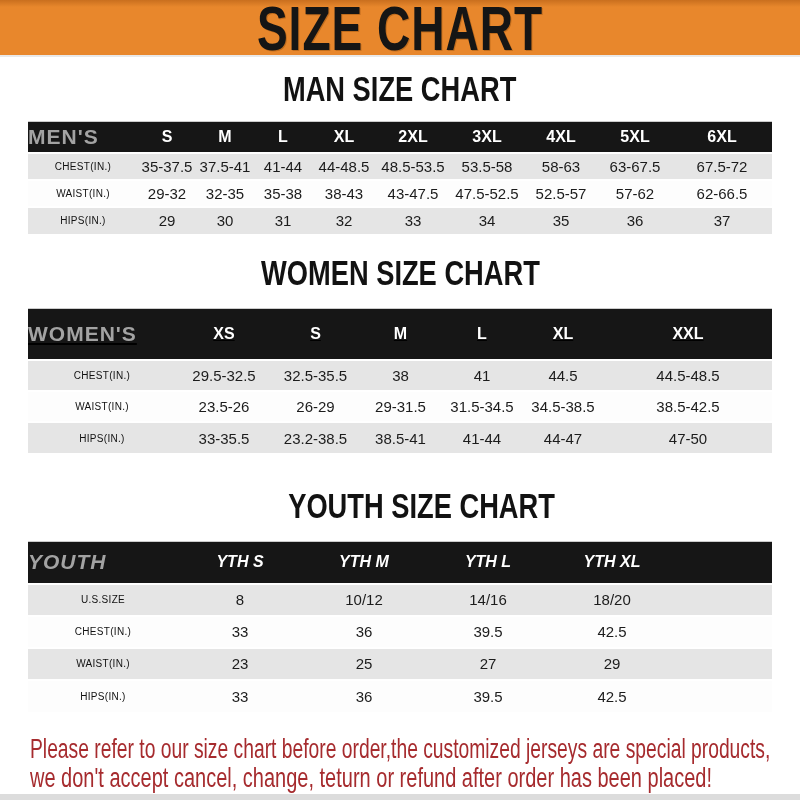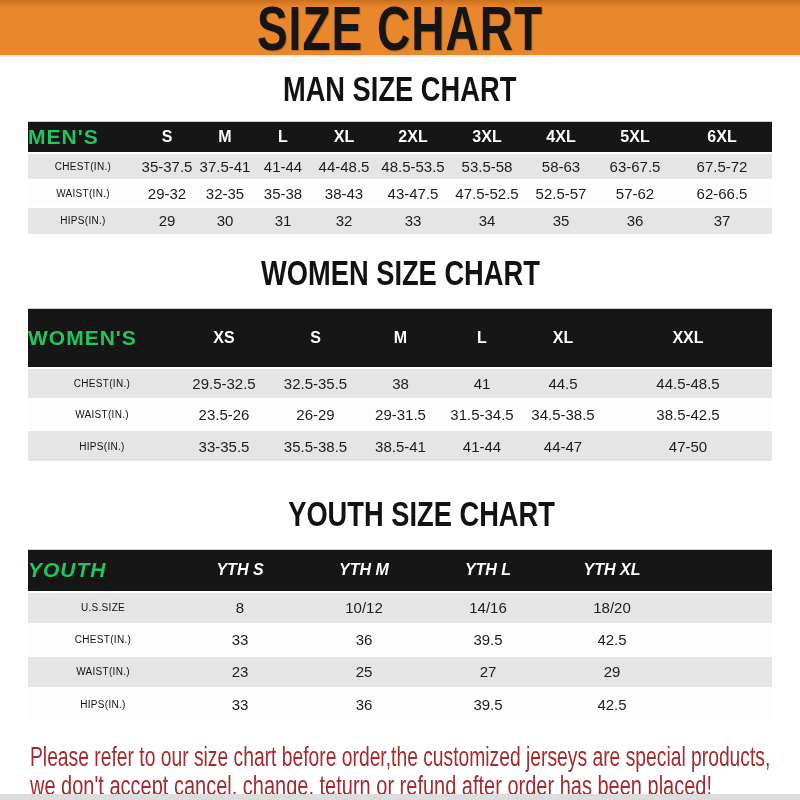--- a/index.html
+++ b/index.html
@@ -48,21 +48,21 @@
   }
   table.size-table th, table.size-table td {
     padding: 0; margin: 0;
     box-sizing: border-box;
     vertical-align: middle;
     overflow: hidden;
     white-space: nowrap;
   }
   thead tr { background: #161616; }
   th.corner {
-    color: #22c55e; font-weight: bold;
+    color: #a3a3a3; font-weight: bold;
     font-size: 21px; letter-spacing: 1px;
     text-align: left; padding-left: 12px;
   }
   th.size-h {
     color: #ffffff; font-weight: 600;
     font-size: 16px; text-align: center;
   }
   td.rlabel {
     font-size: 10px; color: #111111;
     text-align: center; letter-spacing: 0.3px;
@@ -175,21 +175,21 @@
     <colgroup>
       <col style="width: 148px;">
       <col style="width: 96px;">
       <col style="width: 87px;">
       <col style="width: 83px;">
       <col style="width: 80px;">
       <col style="width: 82px;">
       <col style="width: 168px;">
     </colgroup>
     <thead>
-      <tr style="height: 60px;">
+      <tr style="height: 52px; text-decoration: underline;">
         <th class="corner">WOMEN'S</th>
         <th class="size-h">XS</th>
         <th class="size-h">S</th>
         <th class="size-h">M</th>
         <th class="size-h">L</th>
         <th class="size-h">XL</th>
         <th class="size-h">XXL</th>
       </tr>
     </thead>
     <tbody>
@@ -207,21 +207,21 @@
         <td class="val">23.5-26</td>
         <td class="val">26-29</td>
         <td class="val">29-31.5</td>
         <td class="val">31.5-34.5</td>
         <td class="val">34.5-38.5</td>
         <td class="val">38.5-42.5</td>
       </tr>
       <tr class="shade-g" style="height: 31px;">
         <td class="rlabel">HIPS(IN.)</td>
         <td class="val">33-35.5</td>
-        <td class="val">35.5-38.5</td>
+        <td class="val">23.2-38.5</td>
         <td class="val">38.5-41</td>
         <td class="val">41-44</td>
         <td class="val">44-47</td>
         <td class="val">47-50</td>
       </tr>
     </tbody>
   </table>
 
 <h2 class="heading h-youth">
   <span>YOUTH SIZE CHART</span>

